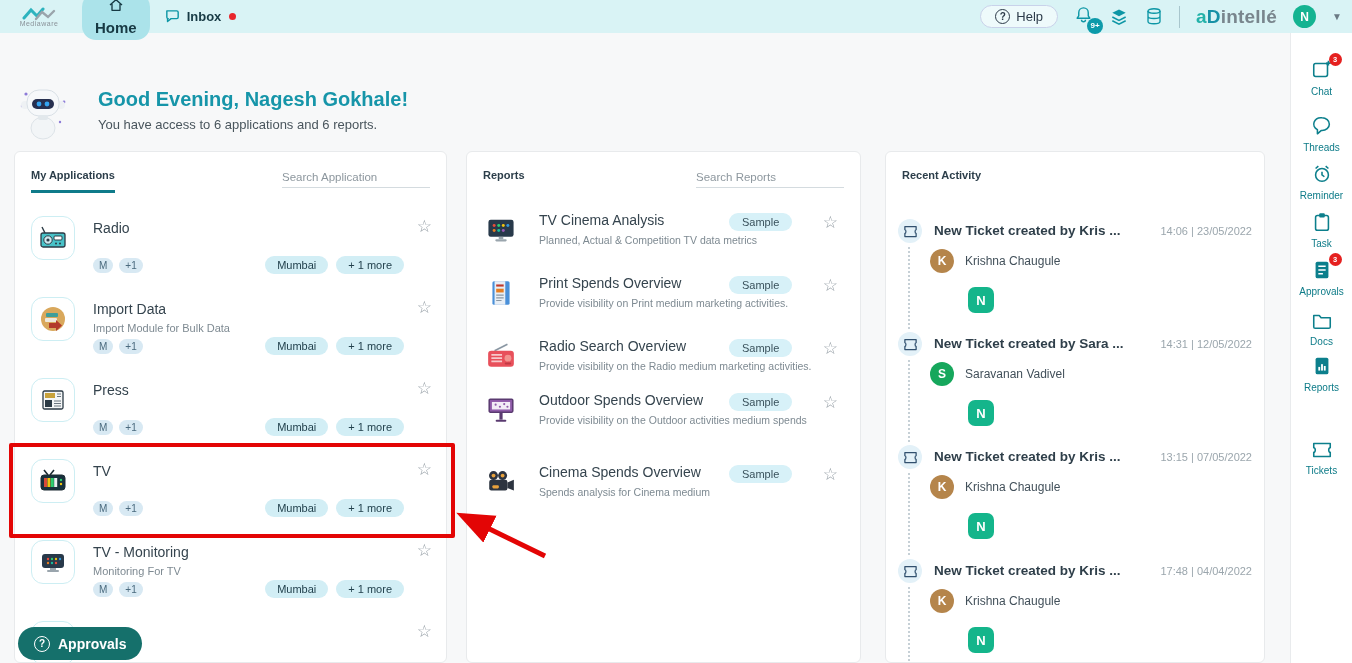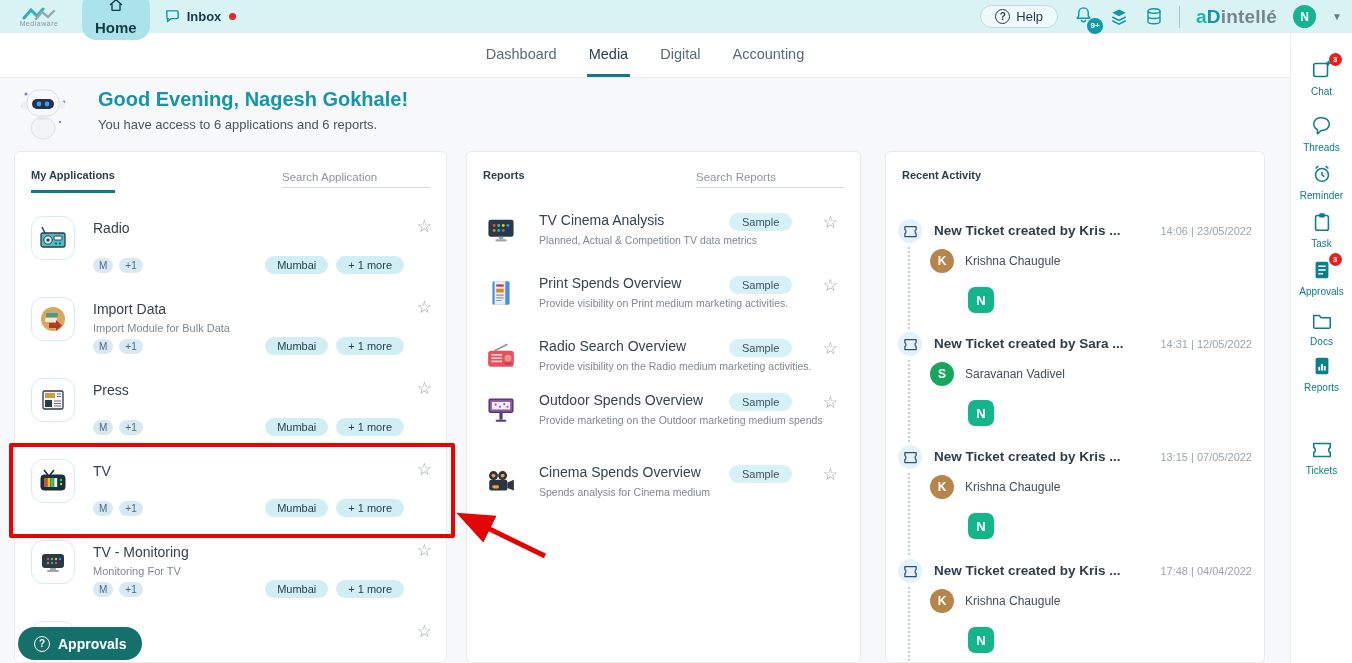--- a/index.html
+++ b/index.html
@@ -162,26 +162,20 @@
       </svg>
       <div class="tb-divider"></div>
       <div class="adi-logo">
         <span class="adi-a">a</span><span class="adi-d">D</span><span class="adi-rest">intellé</span>
       </div>
       <div class="user-avatar">N</div>
       <span class="chev">▼</span>
     </div>
   </header>
 
-  <nav class="navstrip">
-    <div class="nav-tab">Dashboard</div>
-    <div class="nav-tab active">Media</div>
-    <div class="nav-tab">Digital</div>
-    <div class="nav-tab">Accounting</div>
-  </nav>
 
   <div class="robot">
     <svg width="58" height="58" viewBox="0 0 58 58">
       <circle cx="12" cy="12" r="1.6" fill="#8d7bd8"></circle>
         <circle cx="8" cy="24" r="1.2" fill="#8d7bd8"></circle>
       <circle cx="50" cy="20" r="1.4" fill="#8d7bd8"></circle>
         <circle cx="46" cy="40" r="1.2" fill="#8d7bd8"></circle>
       <circle cx="11" cy="23" r="4" fill="#eef1f4"></circle>
         <circle cx="47" cy="23" r="4" fill="#eef1f4"></circle>
       <rect x="13" y="8" width="32" height="26" rx="12" fill="#f6f8fa" stroke="#d9e0e6"></rect>
@@ -405,21 +399,21 @@
           <rect x="5.5" y="6.5" width="17" height="7" fill="#f2ecf6"></rect>
           <circle cx="9" cy="9" r="1" fill="#8e5aa8"></circle>
             <circle cx="13" cy="11" r="1" fill="#8e5aa8"></circle>
           <circle cx="17" cy="8.5" r="1" fill="#8e5aa8"></circle>
             <circle cx="20" cy="11" r="1" fill="#8e5aa8"></circle>
           <rect x="12.5" y="16" width="3" height="7" fill="#5a3a70"></rect>
           <rect x="9" y="23" width="10" height="2" rx="1" fill="#5a3a70"></rect>
         </svg>
       </div>
       <div class="rep-name">Outdoor Spends Overview</div>
-      <div class="rep-desc">Provide marketing on the Outdoor marketing medium spends</div>
+      <div class="rep-desc">Provide visibility on the Outdoor activities medium spends</div>
       <span class="sample-pill">Sample</span>
       <span class="star"></span>
     </div>
 
     <div class="rep-row" style="top:312px">
       <div class="rep-icon">
         <svg width="30" height="30" viewBox="0 0 28 28">
           <circle cx="7" cy="8" r="4.2" fill="#2d3440"></circle>
             <circle cx="7" cy="8" r="1.8" fill="#e8a13c"></circle>
           <circle cx="15.5" cy="8" r="4.2" fill="#2d3440"></circle>

